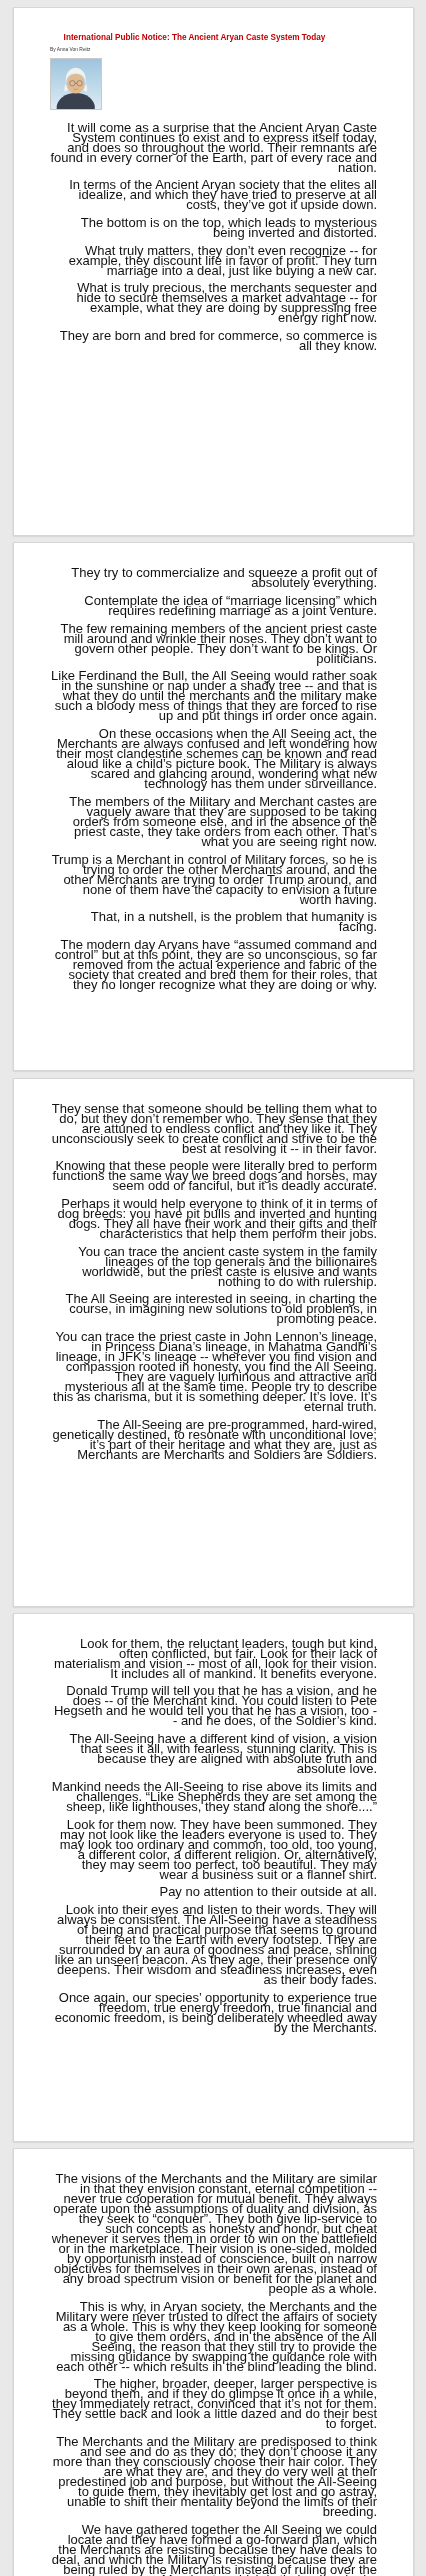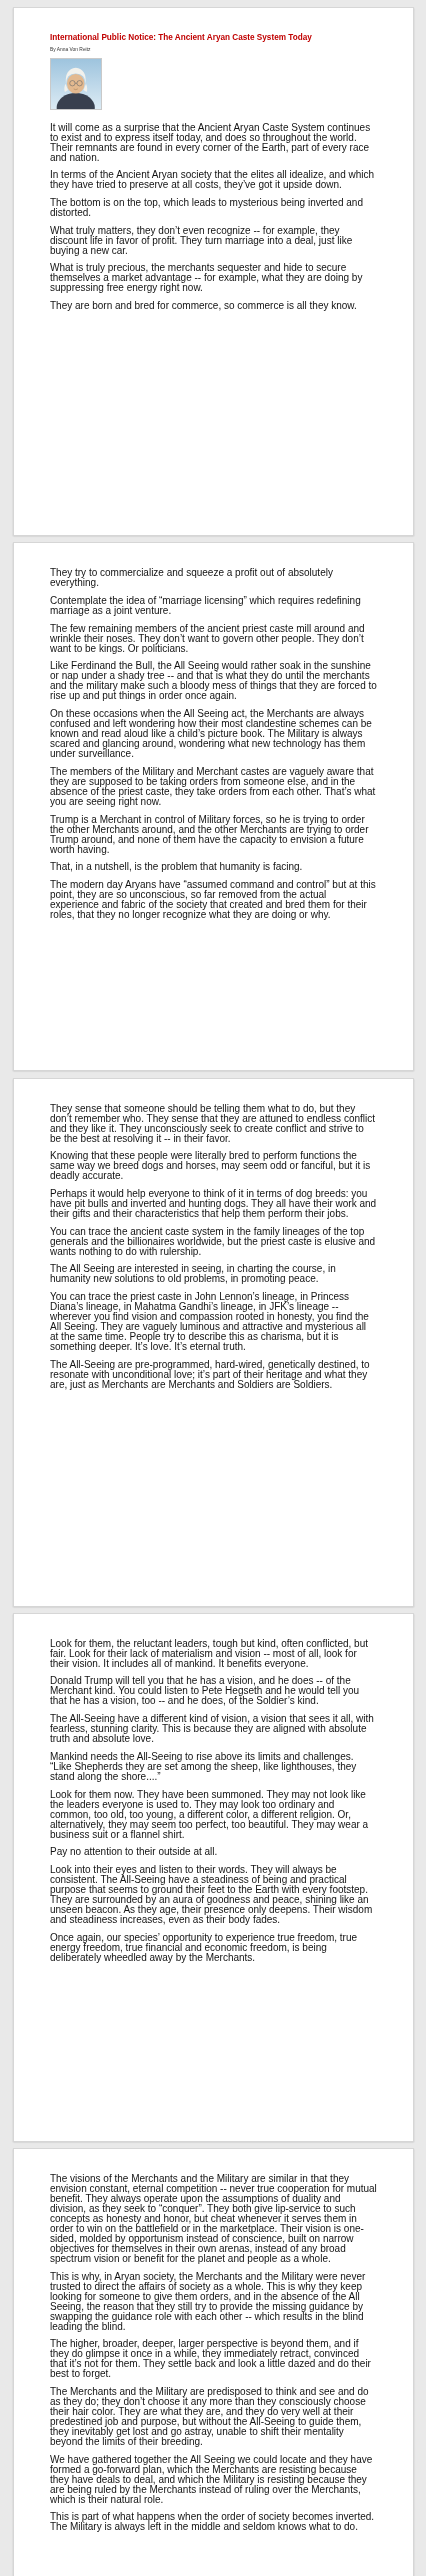--- a/index.html
+++ b/index.html
@@ -26,39 +26,41 @@
     padding: 25px 36px 20.6px 36px;
     overflow: hidden;
   }
   .title {
     color: #c00000;
     font-size: 8.2px;
     line-height: 1.3;
     font-weight: bold;
     margin: 0 0 3.1px 0;
     max-width: 289px;
+    text-align: center;
   }
   .byline {
     font-size: 4.9px;
     color: #333333;
     margin: 0 0 6.2px 0;
   }
   .photo {
     width: 50px;
     height: 50px;
     margin: 0 0 12.4px 0;
     border: 0.5px solid #c9c9c9;
     box-sizing: content-box;
   }
   .photo svg { display: block; }
   .para {
-    font-size: 10px;
+    font-size: 13px;
     line-height: 10px;
     color: #121212;
     margin: 0 0 7.7px 0;
+    text-align: right;
   }
 </style>
 </head>
 <body>
 
 <div class="canvas">
 
   <div class="page">
     <h1 class="title">International Public Notice: The Ancient Aryan Caste System Today</h1>
     <div class="byline">By Anna Von Reitz</div>
@@ -100,21 +102,21 @@
     <p class="para">Trump is a Merchant in control of Military forces, so he is trying to order the other Merchants around, and the other Merchants are trying to order Trump around, and none of them have the capacity to envision a future worth having.</p>
     <p class="para">That, in a nutshell, is the problem that humanity is facing.</p>
     <p class="para">The modern day Aryans have “assumed command and control” but at this point, they are so unconscious, so far removed from the actual experience and fabric of the society that created and bred them for their roles, that they no longer recognize what they are doing or why.</p>
   </div>
 
   <div class="page">
     <p class="para">They sense that someone should be telling them what to do, but they don’t remember who.  They sense that they are attuned to endless conflict and they like it.  They unconsciously seek to create conflict and strive to be the best at resolving it -- in their favor.</p>
     <p class="para">Knowing that these people were literally bred to perform functions the same way we breed dogs and horses, may seem odd or fanciful, but it is deadly accurate.</p>
     <p class="para">Perhaps it would help everyone to think of it in terms of dog breeds: you have pit bulls and inverted and hunting dogs.  They all have their work and their gifts and their characteristics that help them perform their jobs.</p>
     <p class="para">You can trace the ancient caste system in the family lineages of the top generals and the billionaires worldwide, but the priest caste is elusive and wants nothing to do with rulership.</p>
-    <p class="para">The All Seeing are interested in seeing, in charting the course, in humanity new solutions to old problems, in promoting peace.</p>
+    <p class="para">The All Seeing are interested in seeing, in charting the course, in imagining new solutions to old problems, in promoting peace.</p>
     <p class="para">You can trace the priest caste in John Lennon’s lineage, in Princess Diana’s lineage, in Mahatma Gandhi’s lineage, in JFK’s lineage -- wherever you find vision and compassion rooted in honesty, you find the All Seeing.  They are vaguely luminous and attractive and mysterious all at the same time.  People try to describe this as charisma, but it is something deeper.  It’s love.  It’s eternal truth.</p>
     <p class="para">The All-Seeing are pre-programmed, hard-wired, genetically destined, to resonate with unconditional love; it’s part of their heritage and what they are, just as Merchants are Merchants and Soldiers are Soldiers.</p>
   </div>
 
   <div class="page">
     <p class="para">Look for them, the reluctant leaders, tough but kind, often conflicted, but fair.  Look for their lack of materialism and vision -- most of all, look for their vision.  It includes all of mankind.  It benefits everyone.</p>
     <p class="para">Donald Trump will tell you that he has a vision, and he does -- of the Merchant kind.  You could listen to Pete Hegseth and he would tell you that he has a vision, too -- and he does, of the Soldier’s kind.</p>
     <p class="para">The All-Seeing have a different kind of vision, a vision that sees it all, with fearless, stunning clarity.  This is because they are aligned with absolute truth and absolute love.</p>
     <p class="para">Mankind needs the All-Seeing to rise above its limits and challenges.  “Like Shepherds they are set among the sheep, like lighthouses, they stand along the shore....”</p>
     <p class="para">Look for them now.  They have been summoned.  They may not look like the leaders everyone is used to.  They may look too ordinary and common, too old, too young, a different color, a different religion.  Or, alternatively, they may seem too perfect, too beautiful.  They may wear a business suit or a flannel shirt.</p>

